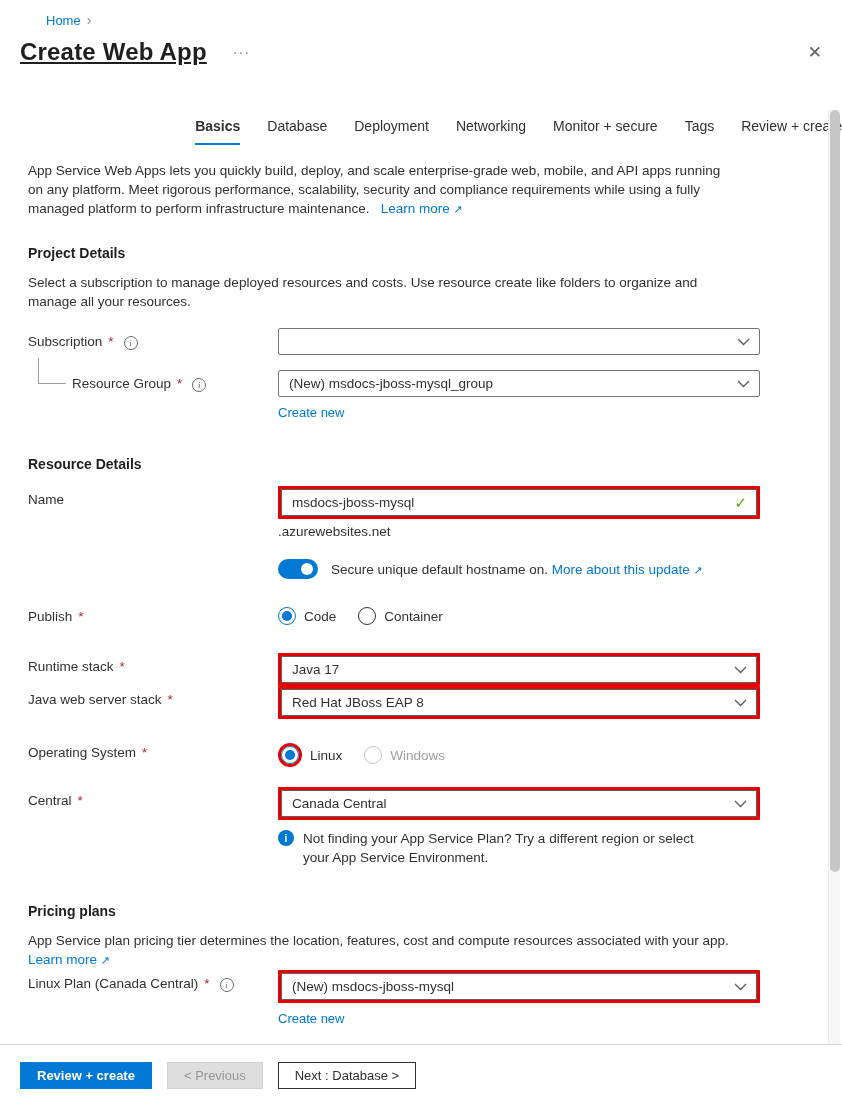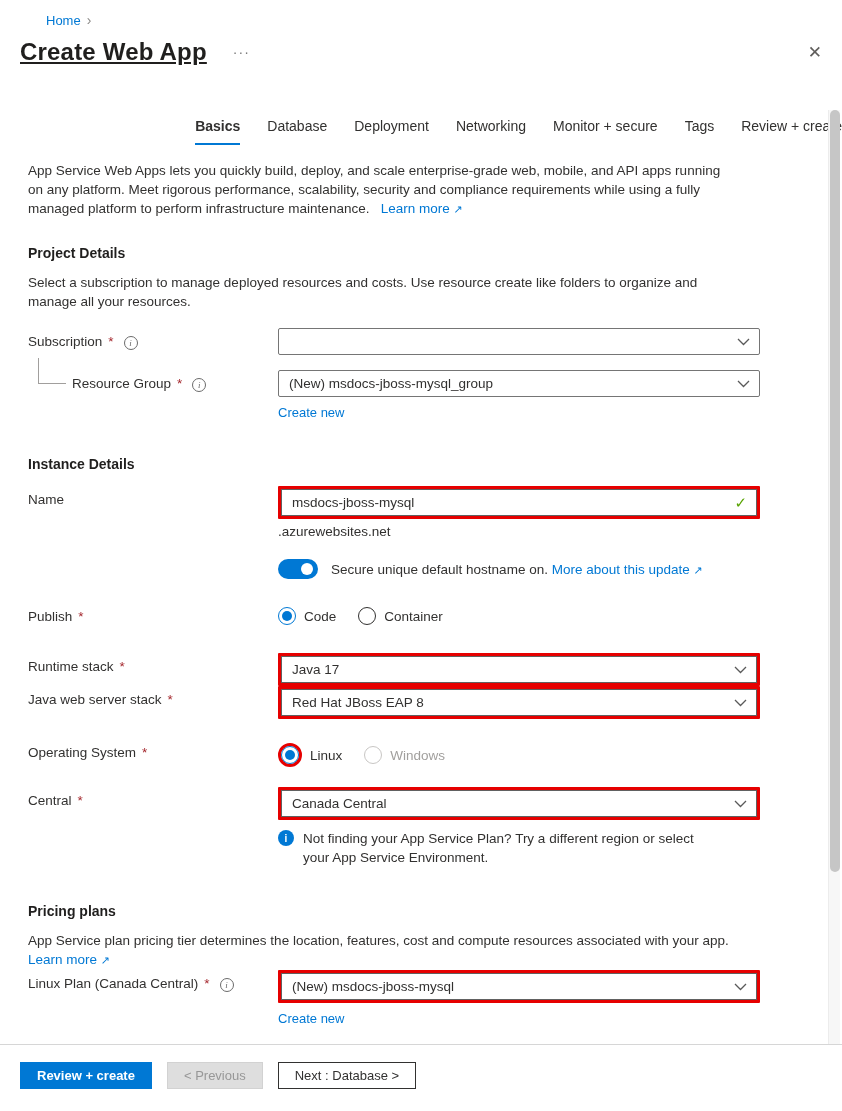--- a/index.html
+++ b/index.html
@@ -144,21 +144,21 @@
       <span class="chev">
           <svg width="13" height="8" viewBox="0 0 13 8">
             <path d="M1 1 L6.5 6.5 L12 1" stroke="#5a5a5a" fill="none" stroke-width="1.3"></path>
           </svg>
         </span>
     </div>
   </div>
 </div>
 <div class="indent-field"><a>Create new</a></div>
 
-<div class="section-h mt36">Instance Details</div>
+<div class="section-h mt36">Resource Details</div>
 
 <div class="row mt14">
   <div class="lbl">
     <span>Name</span>
   </div>
   <div class="fld">
     <div class="red-wrap">
       <div class="textbox">
         <span>msdocs-jboss-mysql</span>
         <span class="check">✓</span>

